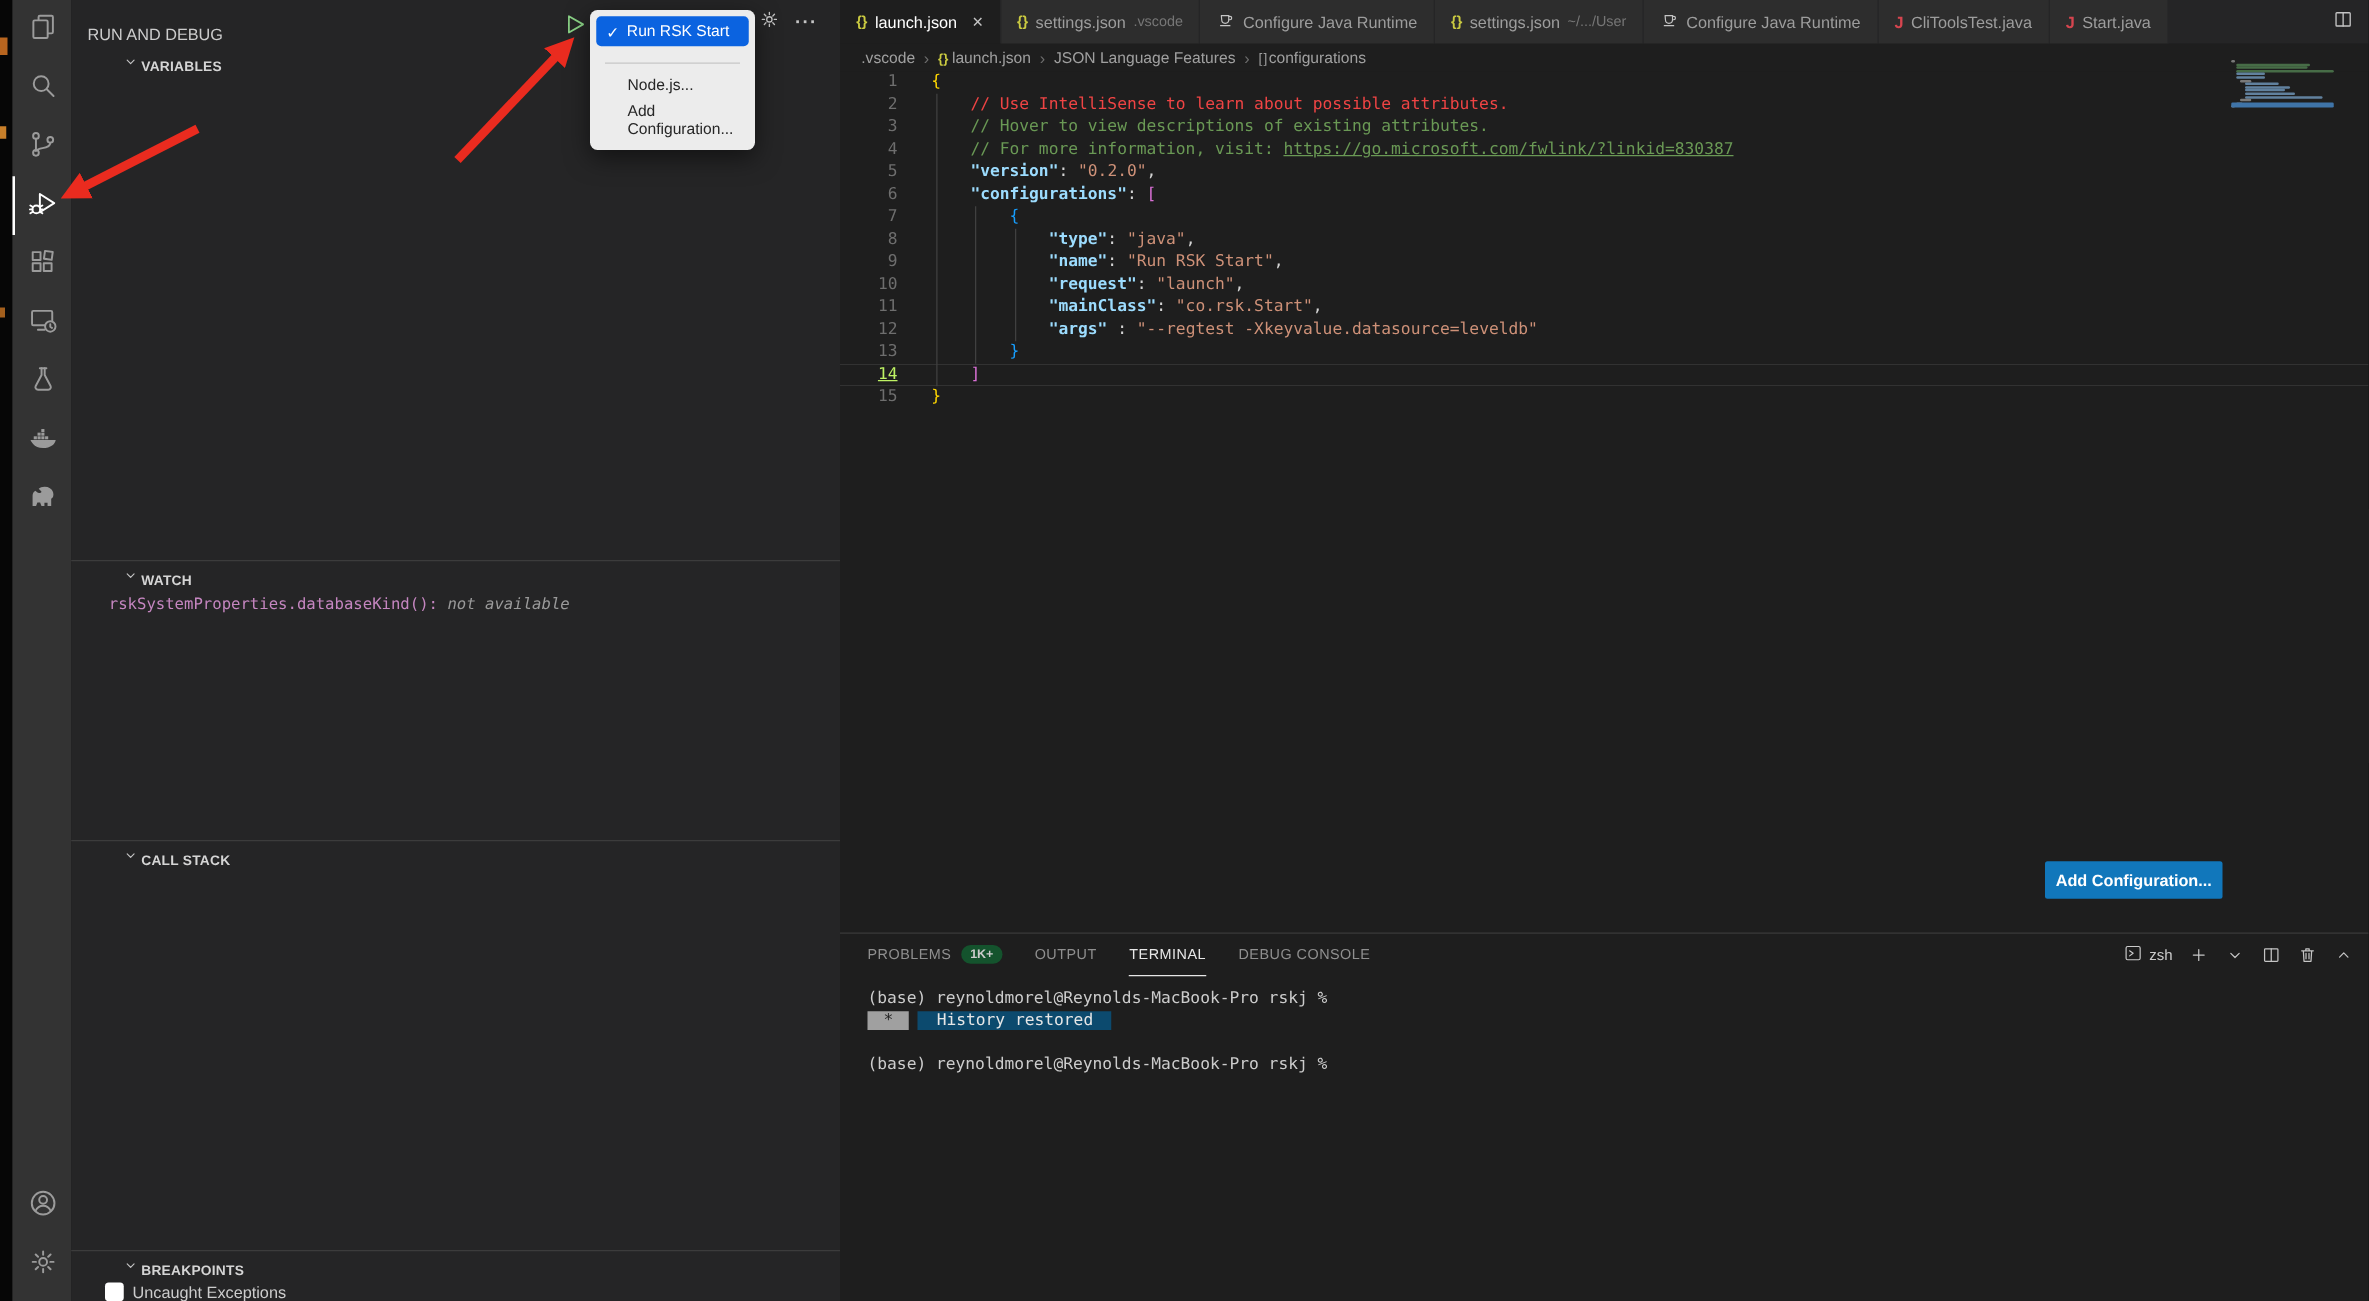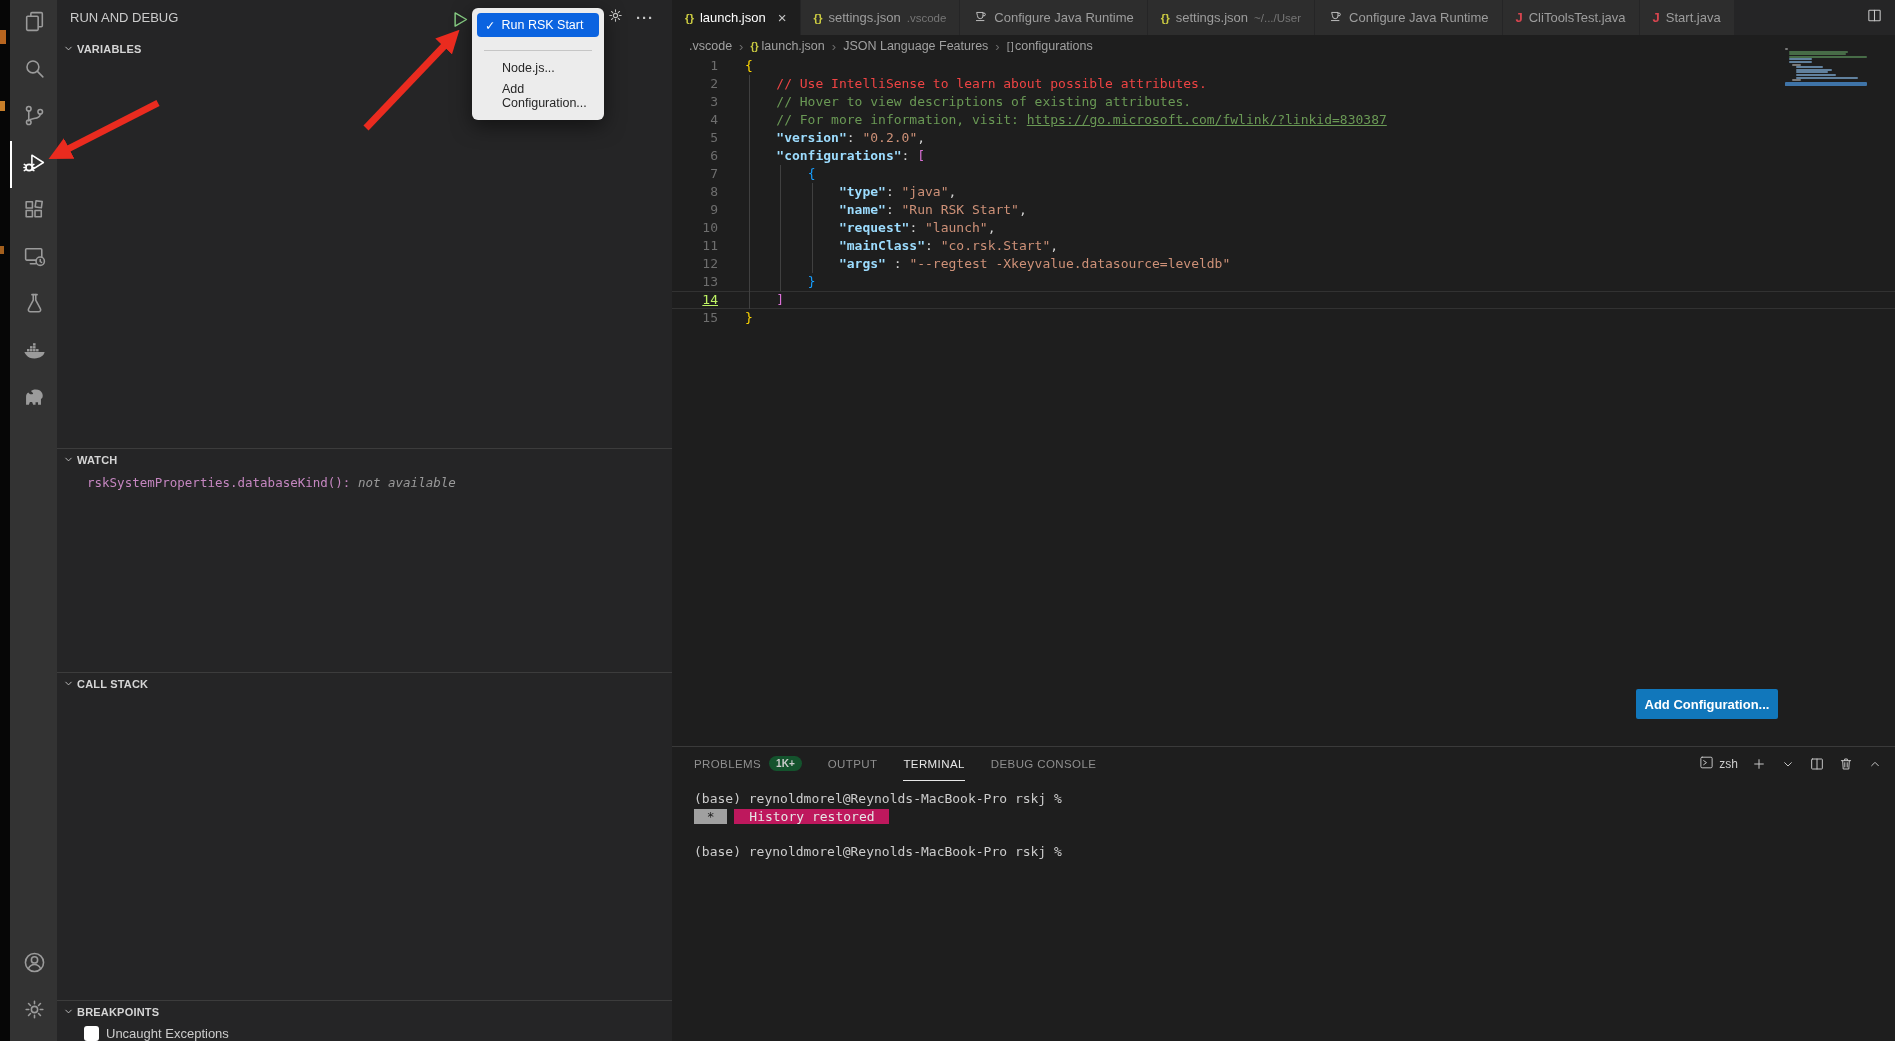--- a/index.html
+++ b/index.html
@@ -16,27 +16,27 @@
   
   .activity-bar { position:absolute; left:10px; top:0; width:47px; height:100%; background:#333333; display:flex; flex-direction:column; }
   .ab-top { flex:1; display:flex; flex-direction:column; }
   .ab-bottom { display:flex; flex-direction:column; padding-bottom:6px; }
   .ab-item { width:47px; height:47px; display:flex; align-items:center; justify-content:center; color:#9b9b9b; border-left:2px solid transparent; cursor:pointer; }
   .ab-item svg { width:25px; height:25px; }
   .ab-item.active { color:#ffffff; border-left:2px solid #ffffff; }
 
   
   .sidebar { position:absolute; left:57px; top:0; width:615px; height:100%; background:#252526; }
-  .sb-header { position:absolute; left:0; top:0; right:0; height:35px; display:flex; align-items:center; padding-left:13px; font-size:13px; color:#cccccc; }
+  .sb-header { position:absolute; left:0; top:0; right:0; height:35px; display:flex; align-items:flex-end; padding-left:13px; font-size:13px; color:#cccccc; }
   .sb-actions { position:absolute; right:18px; top:0; height:35px; display:flex; align-items:center; gap:12px; color:#c5c5c5; }
   .sb-actions svg { width:17px; height:17px; }
   .sb-dots { font-size:15px; font-weight:bold; letter-spacing:1px; cursor:pointer; }
   .sb-section { position:absolute; left:0; right:0; }
   .sb-section.bordered { border-top:1px solid #3c3c3c; }
-  .sb-sec-header { height:22px; display:flex; align-items:center; gap:3px; padding-left:6px; cursor:pointer; }
+  .sb-sec-header { height:22px; display:flex; align-items:flex-end; gap:3px; padding-left:6px; cursor:pointer;margin-left:36px; }
   .sb-sec-header svg { width:11px; height:11px; color:#c5c5c5; }
   .sb-sec-title { font-size:11px; font-weight:bold; color:#d5d5d5; letter-spacing:.2px; }
   .watch-item { padding:4px 0 0 30px; font-family:"DejaVu Sans Mono", monospace; font-size:12.5px; color:#c586c0; }
   .watch-value { font-style:italic; color:#9a9a9a; }
   .bp-item { display:flex; align-items:center; gap:7px; padding:3px 0 0 27px; font-size:13px; color:#cccccc; }
   .bp-box { width:15px; height:15px; background:#ffffff; border-radius:3px; cursor:pointer; }
 
   
   .editor { position:absolute; left:672px; top:0; width:1223px; height:746px; background:#1e1e1e; }
   .tabbar { position:absolute; left:0; top:0; right:0; height:35px; background:#252526; display:flex; }
@@ -442,21 +442,21 @@
           </span>
           <span style="display: inline-flex;">
             <svg viewBox="0 0 24 24" fill="none" stroke="currentColor" stroke-width="1.5" stroke-linecap="round" stroke-linejoin="round">
               <path d="M7 14.5l5-5 5 5"></path>
             </svg>
           </span>
         </div>
     </div>
     <div class="terminal" id="terminal">
         <div class="t-line">(base) reynoldmorel@Reynolds-MacBook-Pro rskj %</div>
-        <div class="t-line"><span class="t-star"> * </span><span class="t-msg" style="background: #be185d;"> History restored </span></div>
+        <div class="t-line"><span class="t-star"> * </span><span class="t-msg" style="background: #0c4a6e;"> History restored </span></div>
         <div class="t-line"></div>
         <div class="t-line">(base) reynoldmorel@Reynolds-MacBook-Pro rskj %</div>
       </div>
   </section>
 
   <span class="play-glyph">
     <svg viewBox="0 0 24 24" fill="none" stroke="currentColor" stroke-width="1.6" stroke-linejoin="round">
         <path d="M7 4.5l13 7.5L7 19.5z"></path>
       </svg>
   </span>

